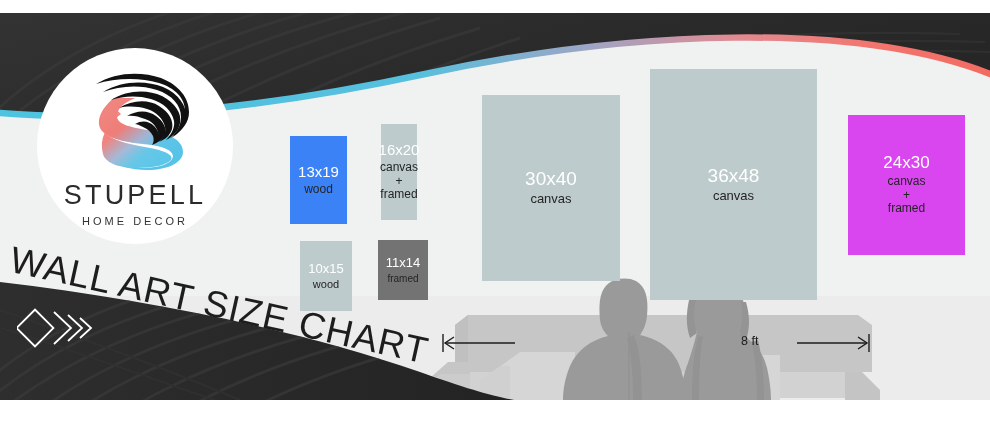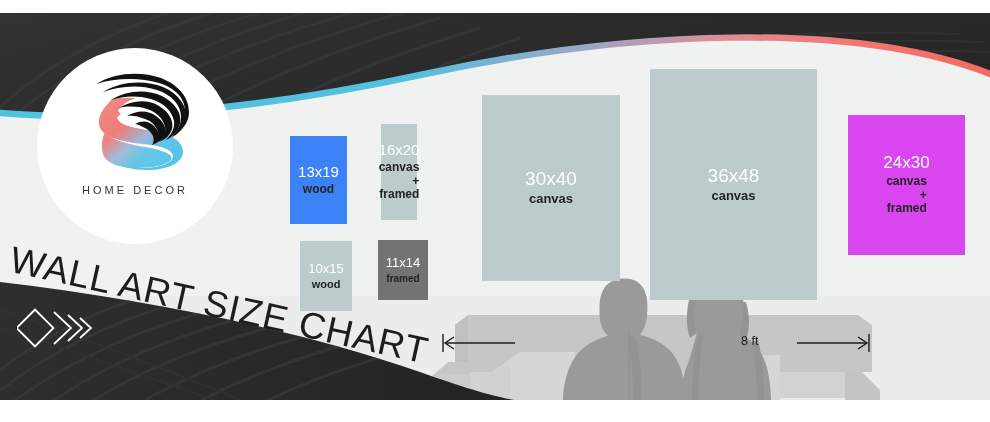--- a/index.html
+++ b/index.html
@@ -66,22 +66,22 @@
     position:absolute; background:#bdcbcc;
     display:flex; flex-direction:column;
     align-items:center; justify-content:center;
     text-align:center;
   }
   .frame .sz {
     color:#ffffff; font-weight:400; line-height:1.05;
     font-family:"Liberation Sans", sans-serif;
   }
   .frame .mat {
-    color:#242424; font-weight:700; line-height:1.12;
-    font-family:"Liberation Sans", sans-serif; margin-top:3px;text-align:right;
+    color:#242424; font-weight:400; line-height:1.12;
+    font-family:"Liberation Sans", sans-serif; margin-top:3px;
   }
 
   
   .measure { position:absolute; left:440px; top:326px; width:432px; height:34px; }
   .measure-label {
     position:absolute; left:741px; top:334px;
     font-size:12.5px; color:#1d1d1d; font-weight:400;
     font-family:"Liberation Sans", sans-serif;
   }
   .white-strip-top { position:absolute; left:0; top:0; width:990px; height:13px; background:#fff; }
@@ -303,18 +303,19 @@
         <path d="M42,34 C58,24 78,23 93,30 C106,37 113,47 111,57 C110,64 105,70 97,74
                  C103,68 106,61 105,55 C103,45 95,37 82,33 C68,29 54,30 42,34 Z"></path>
         <path d="M50,42 C63,34 79,33 90,40 C100,46 105,55 103,63 C101,69 97,73 90,76
                  C95,71 97,66 96,61 C94,53 88,46 78,43 C68,40 58,40 50,42 Z"></path>
         <path d="M58,50 C68,44 79,44 87,50 C94,55 98,62 96,68 C94,73 90,76 85,78
                  C89,74 90,70 89,66 C87,60 83,55 76,53 C69,50 63,49 58,50 Z"></path>
         <path d="M66,58 C73,54 80,55 85,60 C89,64 91,69 90,73 C88,76 86,78 83,79
                  C85,76 85,73 84,70 C82,66 79,63 74,61 C70,59 68,58 66,58 Z"></path>
       </g>
     </svg>
+    <div class="logo-word">STUPELL</div>
     <div class="logo-sub">HOME DECOR</div>
   </div>
 
   <div class="white-strip-top"></div>
   <div class="white-strip-bot"></div>
 </div>
 
 </body></html>

